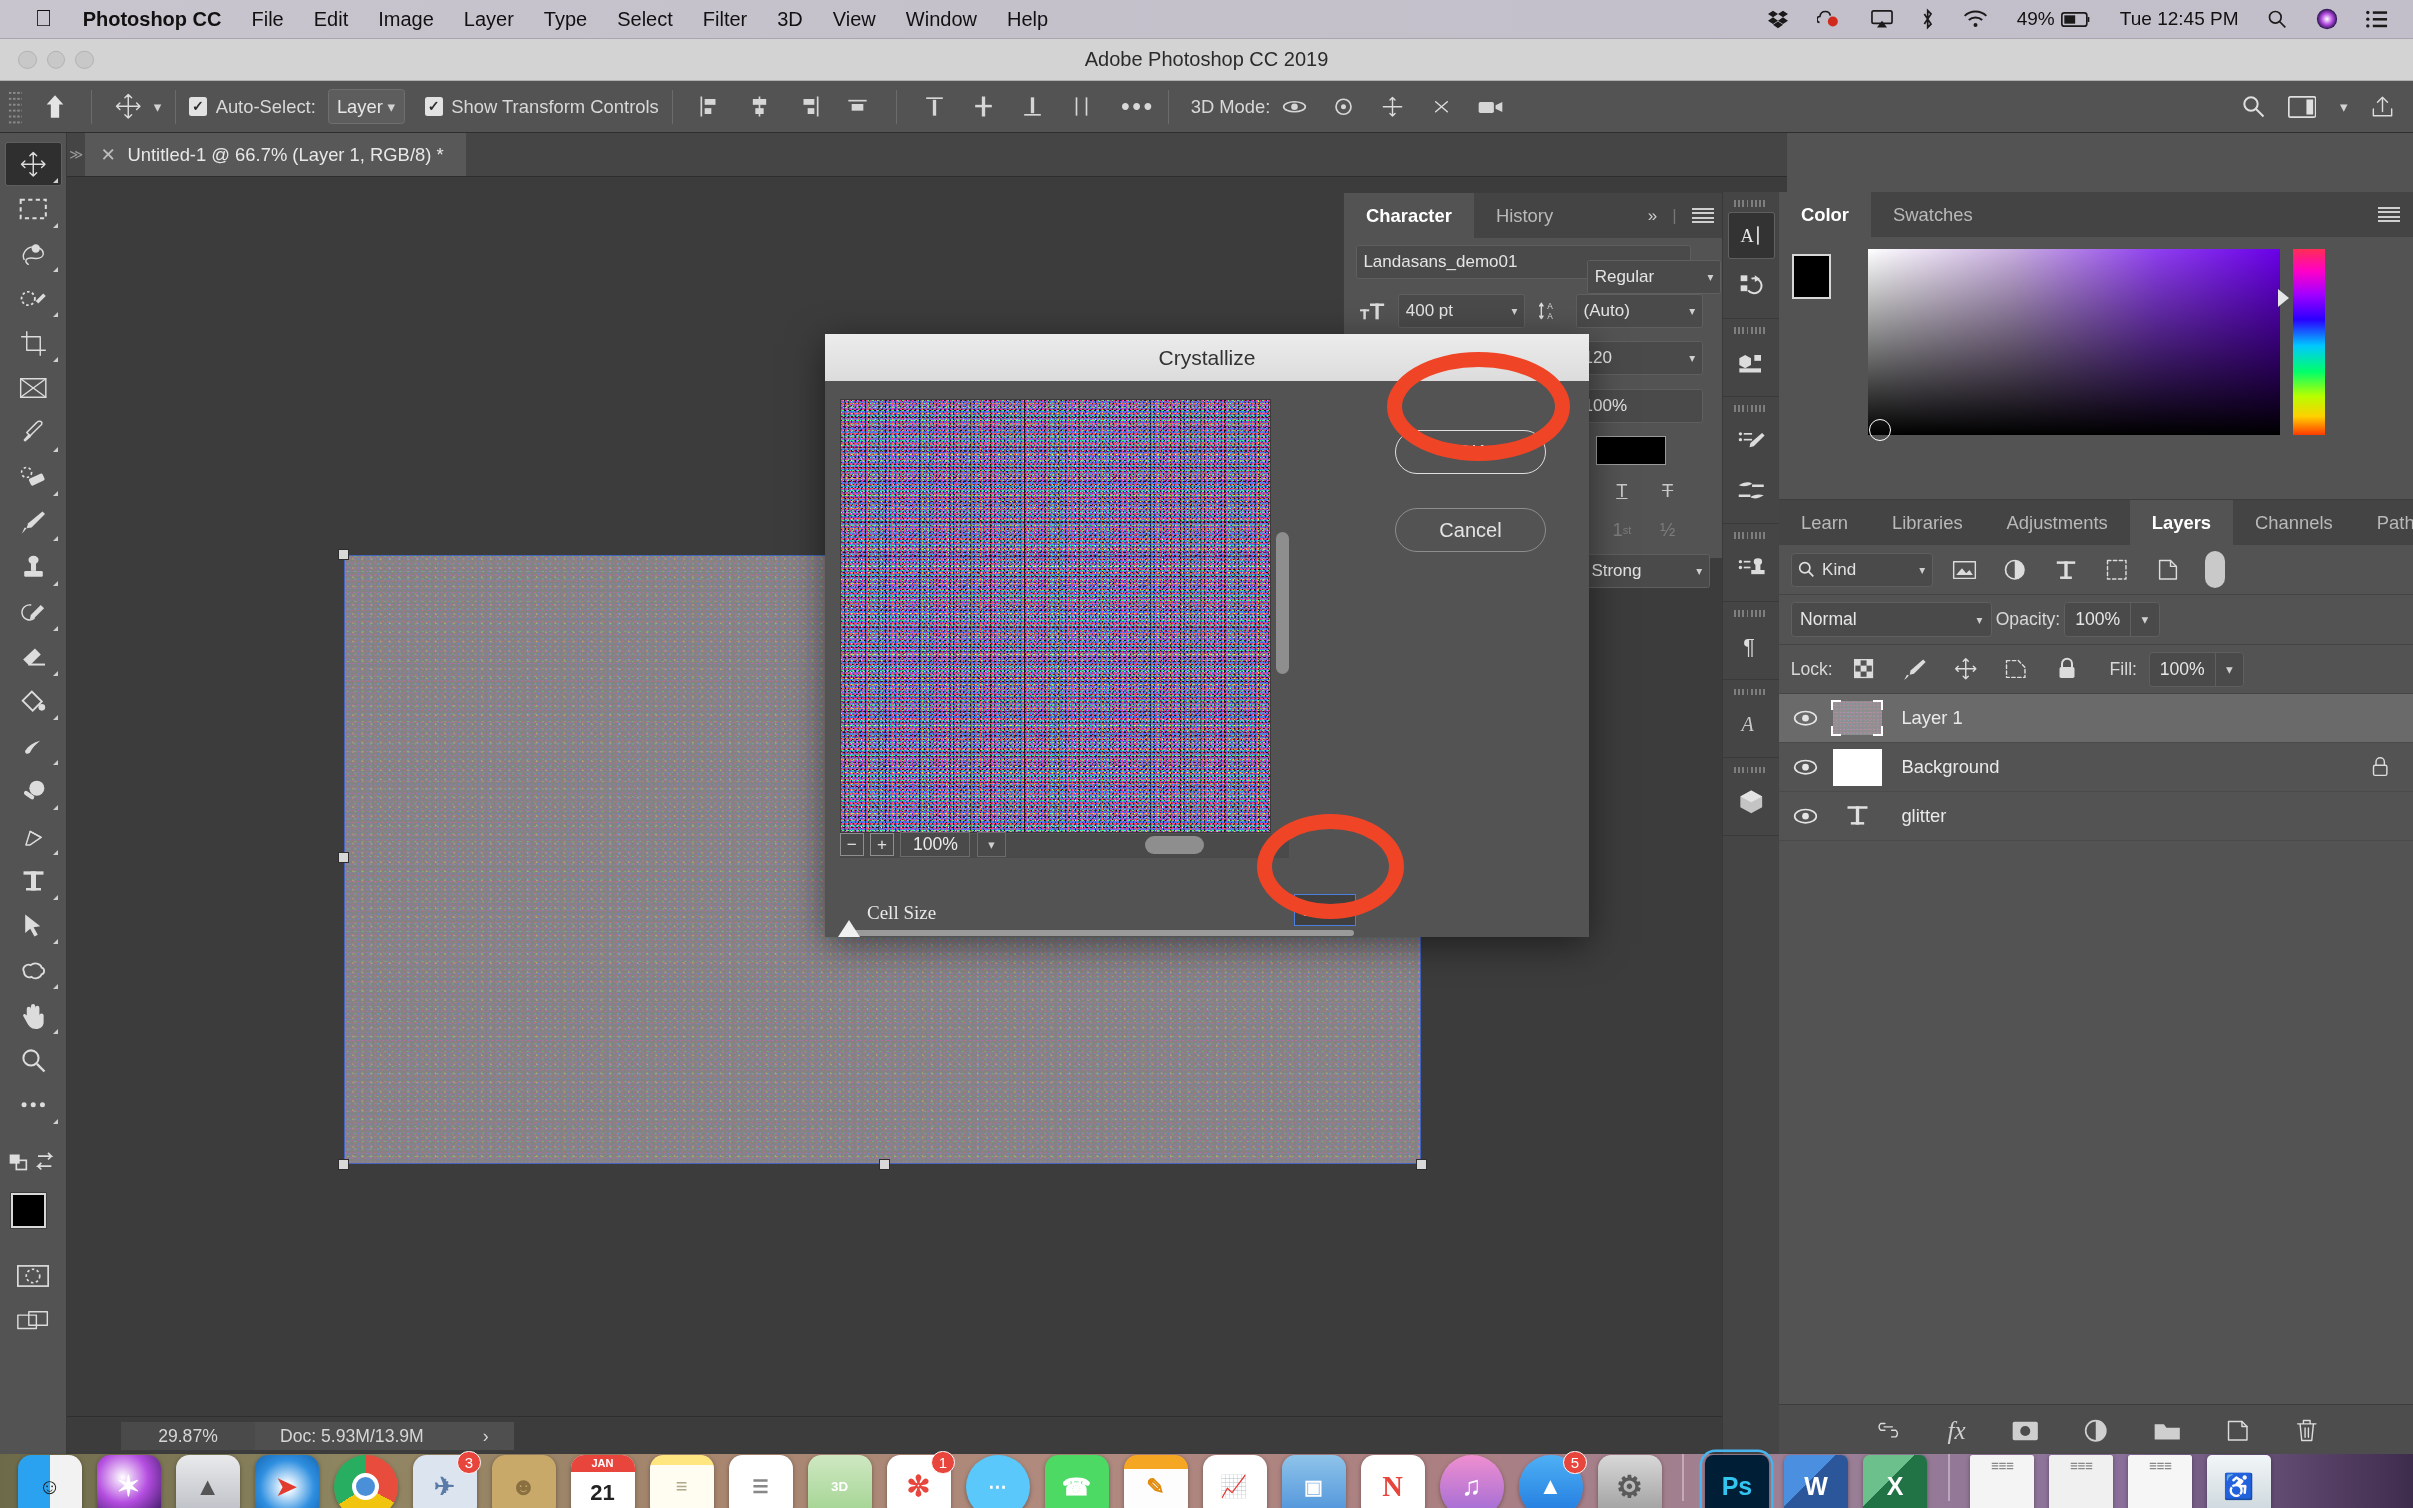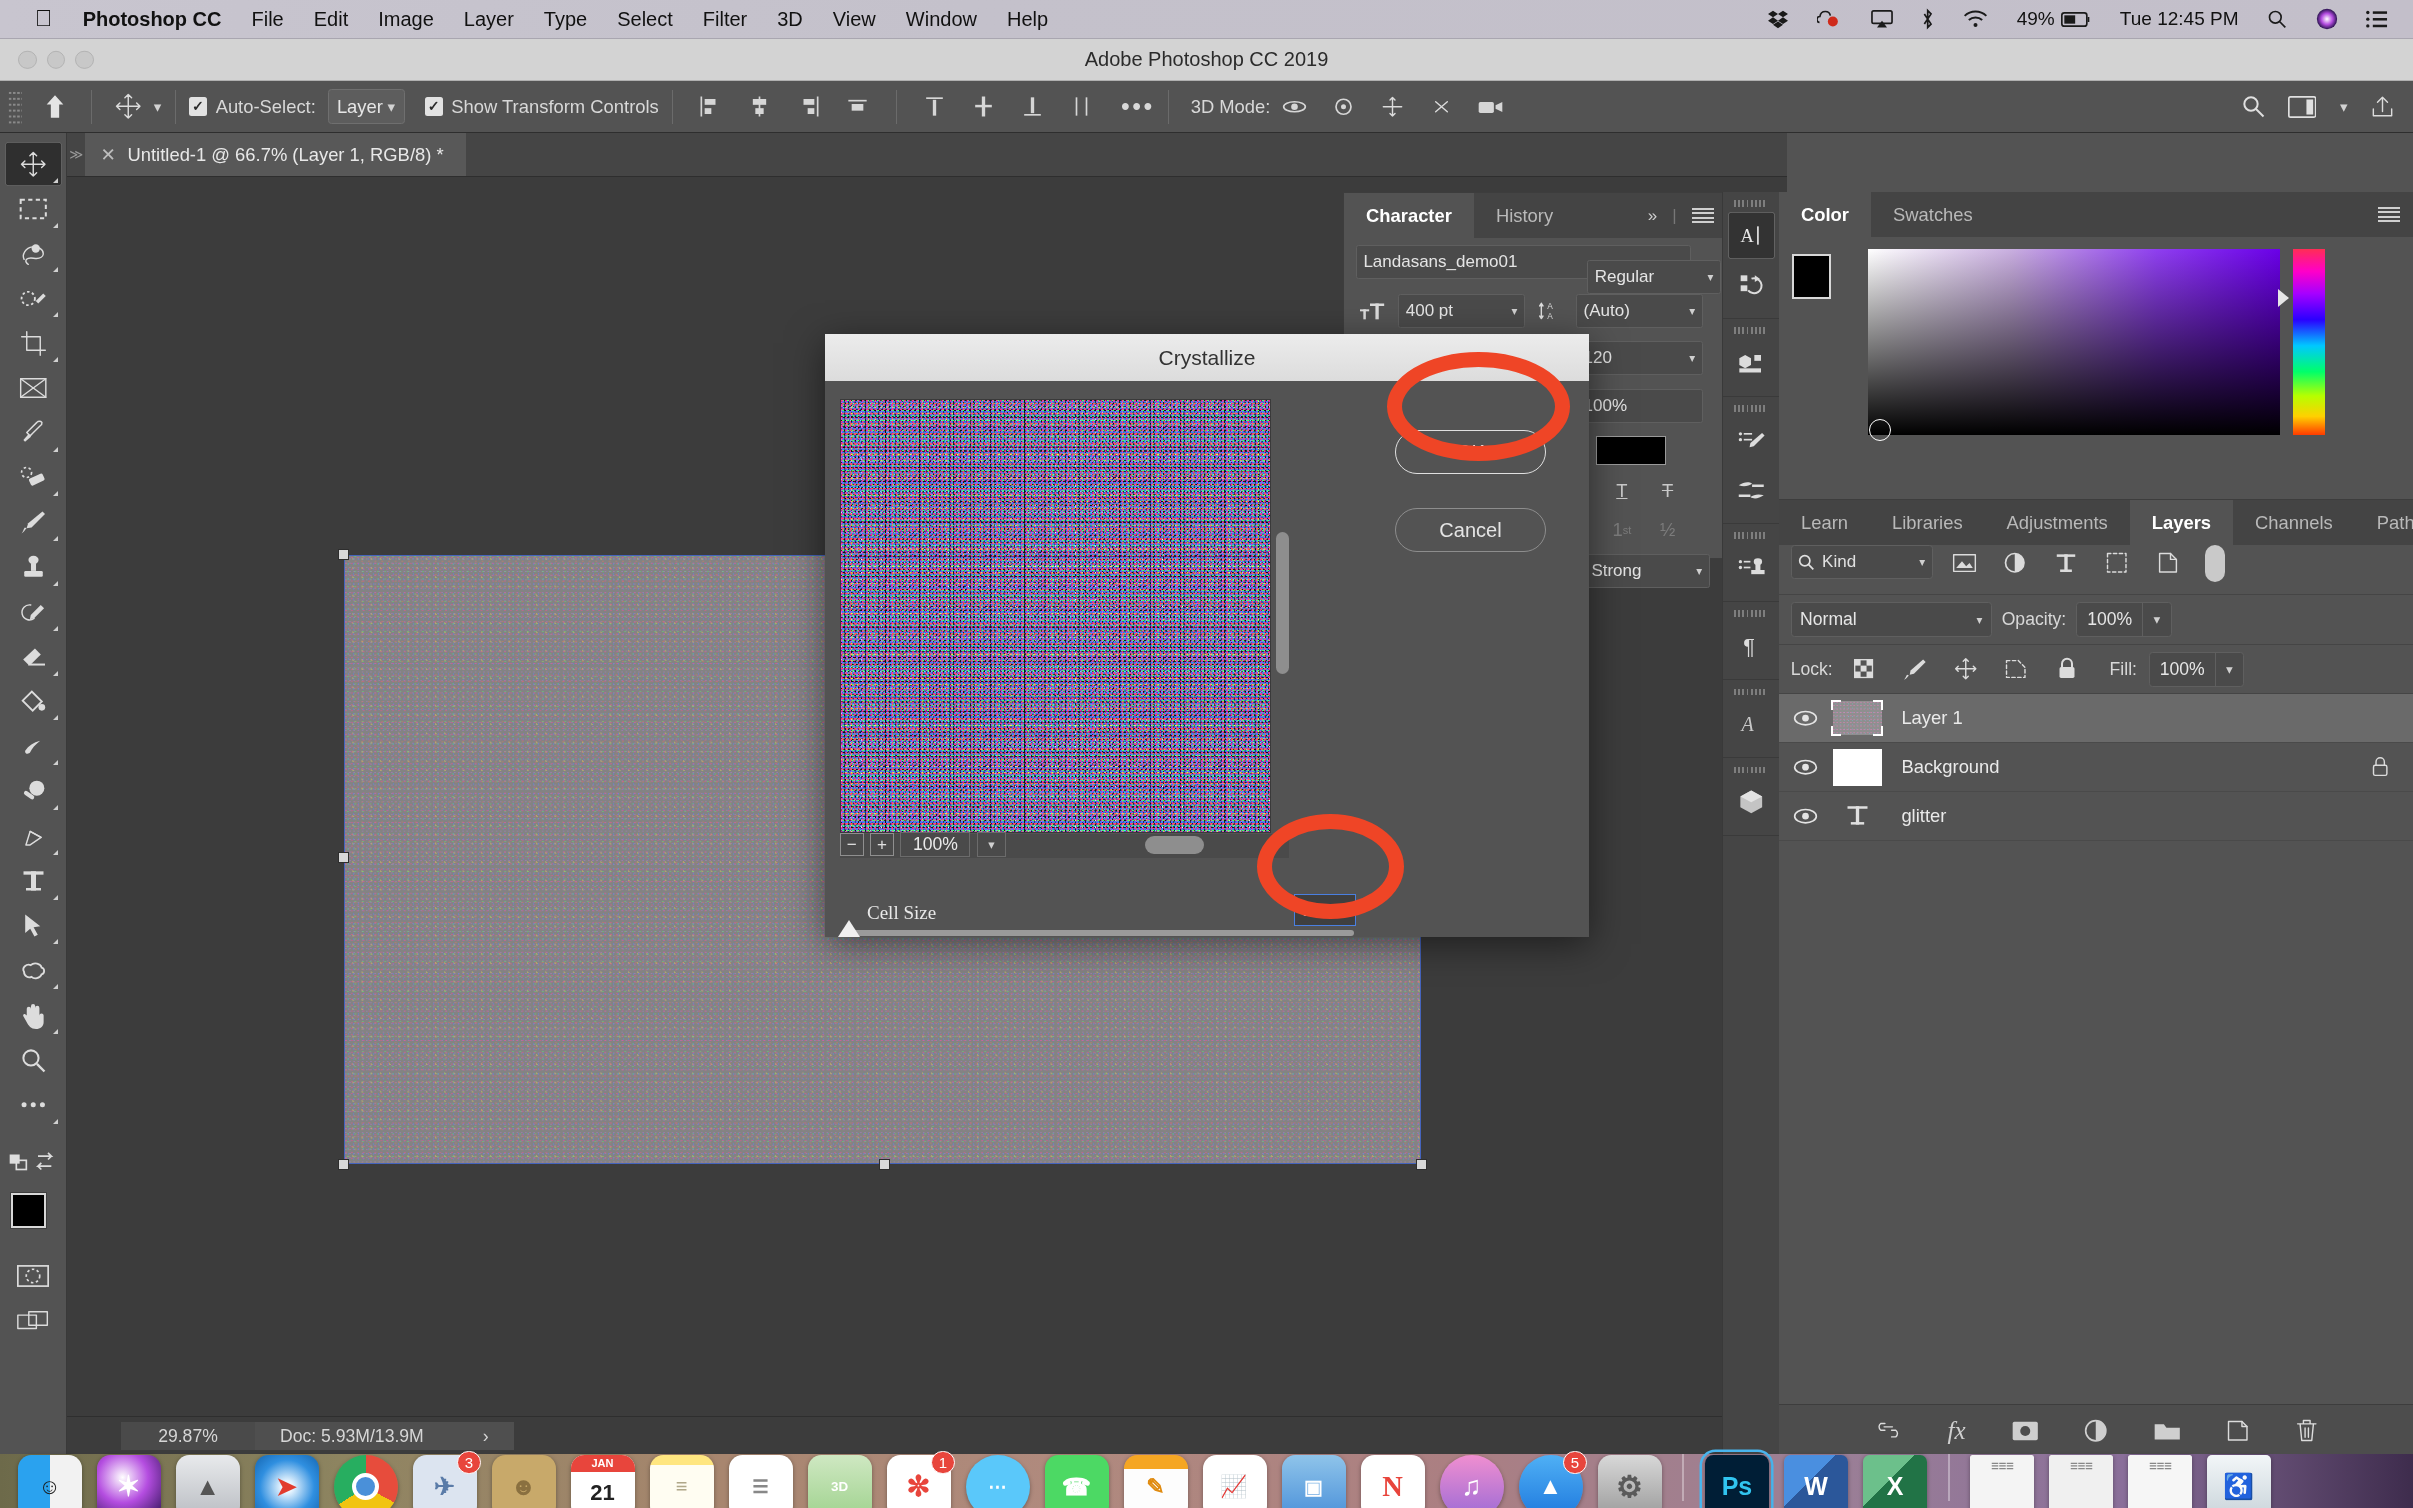--- a/index.html
+++ b/index.html
@@ -143,26 +143,26 @@
       linear-gradient(to right, #ffffff 0%, #c9aee0 35%, #8f3ff0 70%, #6a00e8 100%);
   }
   .cp-cursor{ position:absolute;left:1.7px;bottom:-6.7px;width:22px;height:22px;border:1.7px solid #fff;border-radius:50%; }
   .cp-hue{ width:32px;height:186px;position:relative;
     background:linear-gradient(to bottom,#ff2d55 0%,#ff00c8 12%,#a600ff 24%,#2b00ff 38%,#00c8ff 52%,#00ff6a 66%,#b6ff00 79%,#ffd000 90%,#ff3b00 100%); }
   .cp-hue-mark{ position:absolute;left:-15px;top:40px;width:0;height:0;
     border-top:9.2px solid transparent;border-bottom:9.2px solid transparent;border-left:11.7px solid #e6e6e6; }
 
   .layers-panel{ height:955px; }
   .lp-tabs{ height:45px;background:#444;display:flex;align-items:stretch; }
-  .filter-row{ height:50px;display:flex;align-items:flex-start;gap:12px;padding:0 11.7px;border-bottom:0.8px solid #454545; }
+  .filter-row{ height:50px;display:flex;align-items:center;gap:12px;padding:0 11.7px;border-bottom:0.8px solid #454545; }
   .kind-sel{ width:142px;height:34px;background:#4a4a4a;border:0.8px solid #5f5f5f;border-radius:3.4px;
     display:flex;align-items:center;gap:6.7px;padding:0 6.7px;color:#e0e0e0;font-size:17px; }
   .fic{ width:39px;height:35px;display:flex;align-items:center;justify-content:center;color:#dcdcdc; }
   .pill{ width:20px;height:37px;border-radius:10px;background:#c9c9c9;margin-left:5px; }
-  .blend-row{ height:50px;display:flex;align-items:center;gap:10px;padding:0 11.7px;border-bottom:0.8px solid #454545; }
+  .blend-row{ height:50px;display:flex;align-items:center;gap:4px;padding:0 11.7px;border-bottom:0.8px solid #454545; }
   .blend-sel{ width:201px;height:35px;background:#4a4a4a;border:0.8px solid #5f5f5f;border-radius:3.4px;
     display:flex;align-items:center;justify-content:space-between;padding:0 8.4px;color:#e6e6e6;font-size:17.6px; }
   .num-sel{ height:35px;background:#4a4a4a;border:0.8px solid #5f5f5f;border-radius:3.4px;display:flex;align-items:center; }
   .num-sel .nv{ padding:0 10px;color:#e6e6e6;font-size:17.6px; }
   .num-sel .nc{ width:28.5px;height:100%;border-left:0.8px solid #5f5f5f;display:flex;align-items:center;justify-content:center;color:#d0d0d0;font-size:13.4px; }
   .lbl{ color:#d8d8d8;font-size:17.6px; }
   .lock-row{ height:49px;display:flex;align-items:center;gap:11.7px;padding:0 11.7px;border-bottom:0.8px solid #454545; }
 
   .layer-row{ height:49px;display:flex;align-items:center;border-bottom:0.8px solid #4a4a4a;padding-left:5px; }
   .layer-row.sel{ background:#6a6a6a; }

